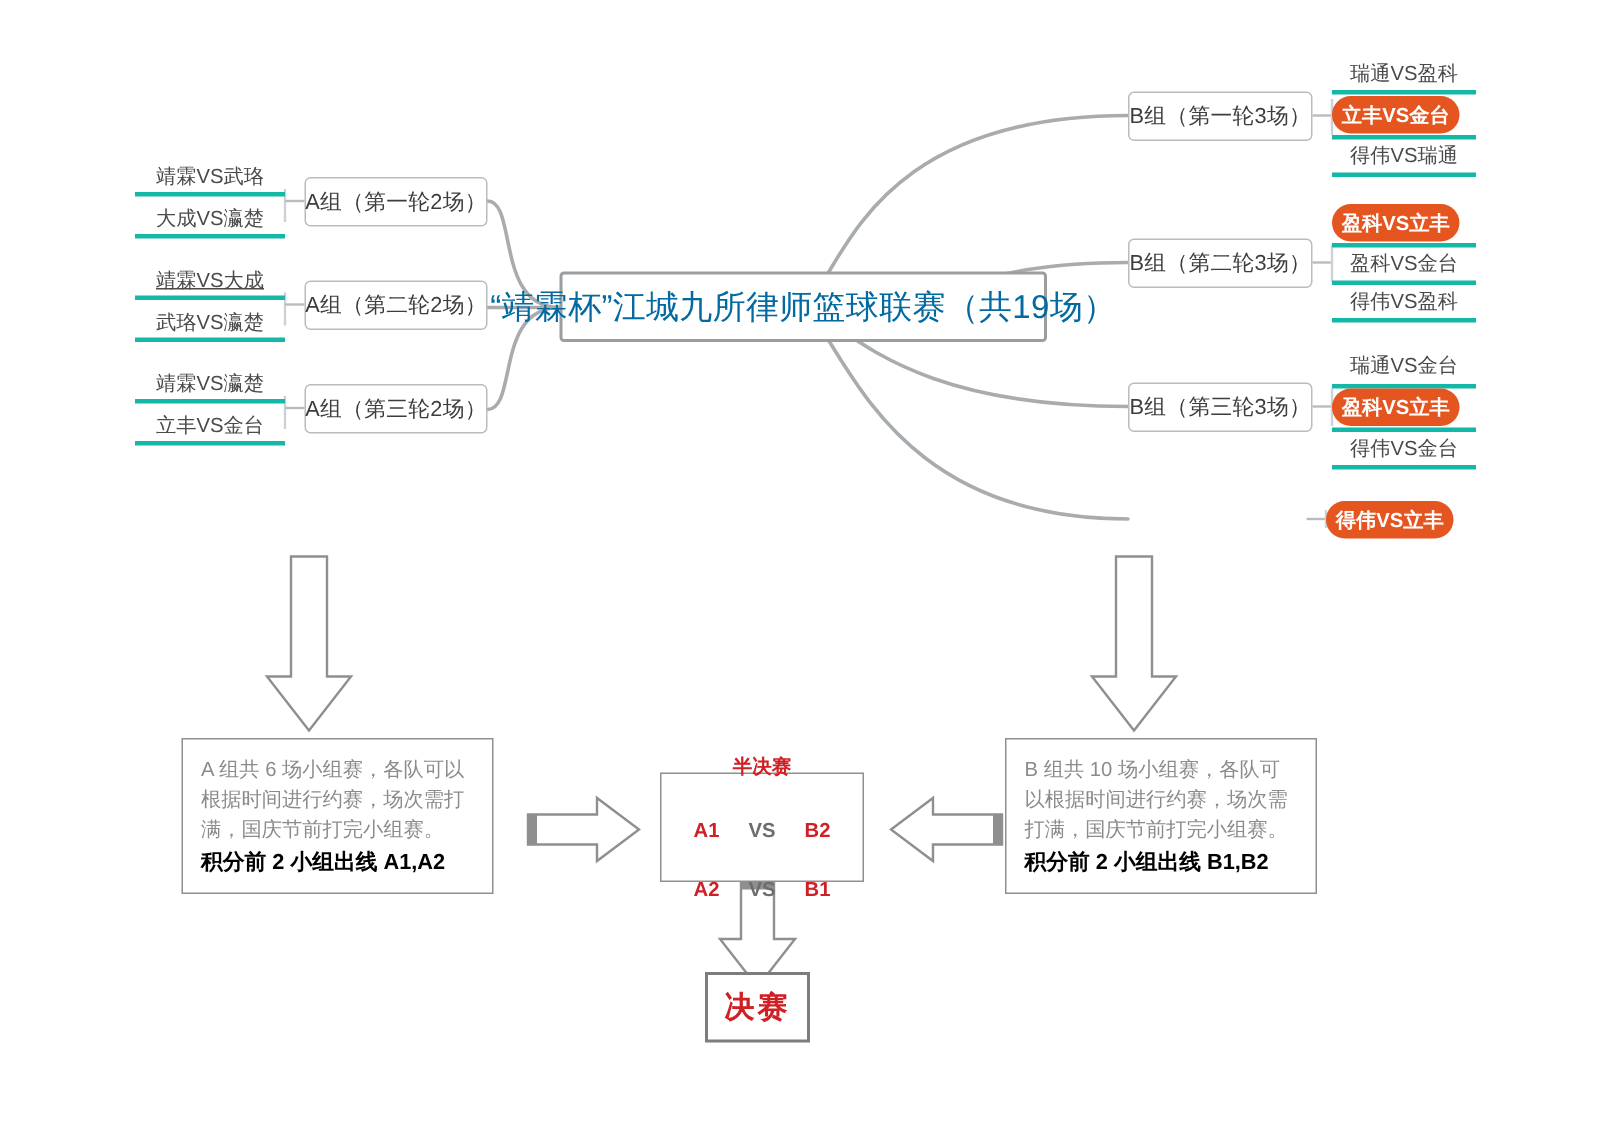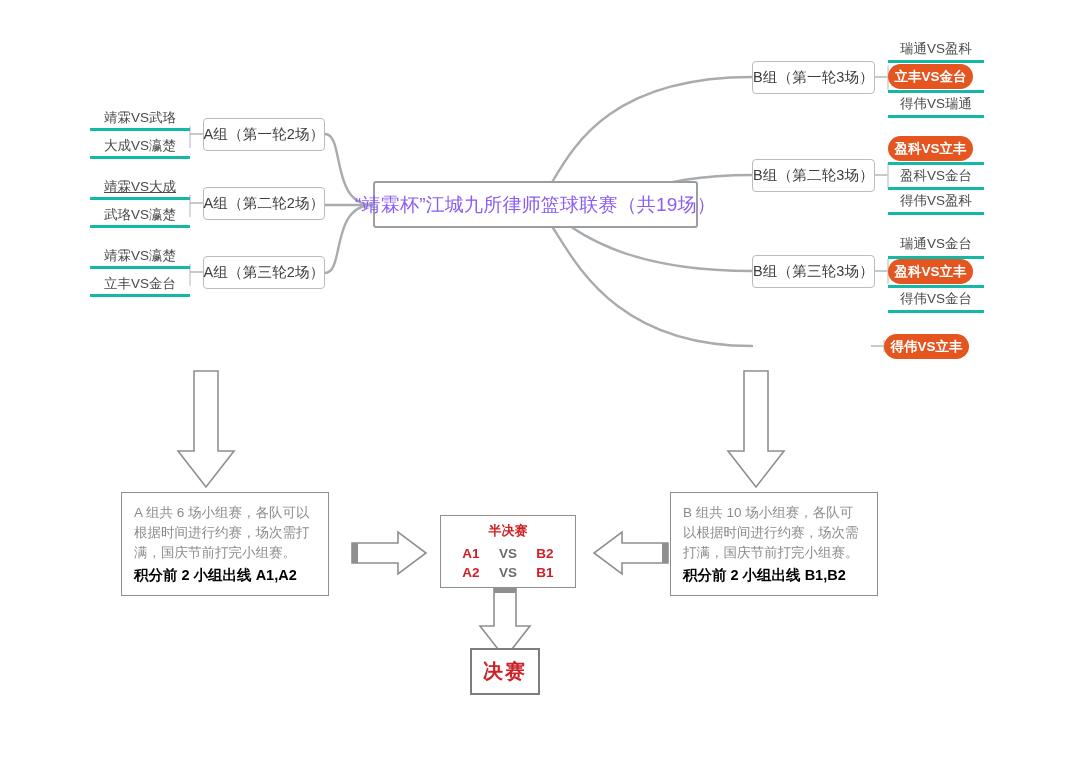--- a/index.html
+++ b/index.html
@@ -38,22 +38,22 @@
     align-items: center;
     justify-content: center;
     font-size: 14.5px;
     letter-spacing: .2px;
     white-space: nowrap;
     z-index: 3;
   }
   .node.title-node {
     border: 2px solid #9a9ea1;
     border-radius: 3px;
-    font-size: 19px;
-    color: #8b5cf6;
+    font-size: 22px;
+    color: #0369a1;
     font-weight: 400;
   }
 
   
   .leaf {
     position: absolute;
     box-sizing: border-box;
     border-bottom: 3px solid #14b8a6;
     color: #4a4a4a;
     font-size: 13.5px;
@@ -110,20 +110,21 @@
     position: absolute;
     box-sizing: border-box;
     border: 1px solid #8f8f8f;
     background: #ffffff;
     z-index: 3;
     display: flex;
     flex-direction: column;
     align-items: center;
     justify-content: center;
     padding-top: 0;
+    gap: 20px;
   }
   .semibox .semi-title {
     color: #cf2026;
     font-size: 13px;
     font-weight: 700;
     margin-bottom: 4px;
   }
   .semibox .matchrow {
     display: flex;
     align-items: center;

